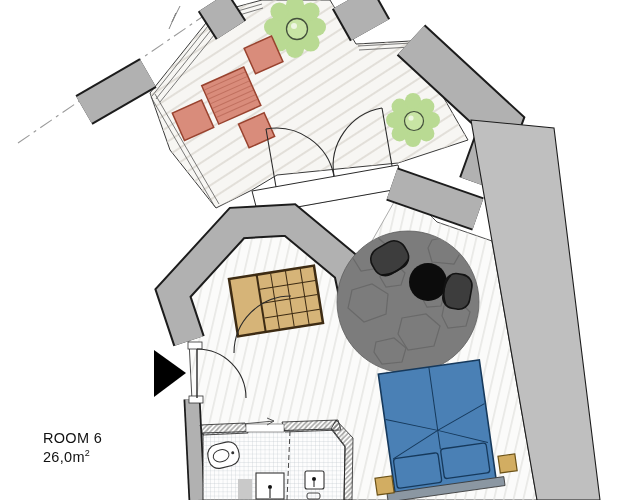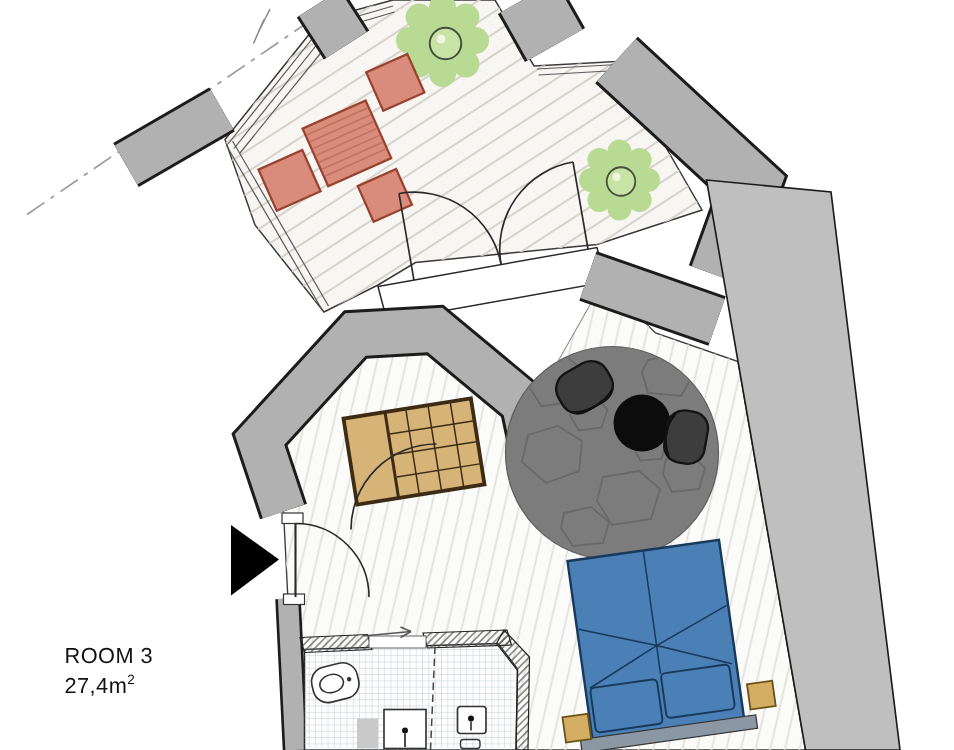--- a/index.html
+++ b/index.html
@@ -236,16 +236,16 @@
     </g>
     <rect x="389" y="452" width="45" height="30" rx="3" fill="#4a80b5" stroke="#16395c" stroke-width="1.3"></rect>
     <rect x="437" y="449" width="46" height="30" rx="3" fill="#4a80b5" stroke="#16395c" stroke-width="1.3"></rect>
     <rect x="378" y="485" width="118" height="9" fill="#8b97a2" stroke="#333" stroke-width="0.8"></rect>
   </g>
   <rect x="376" y="477" width="17" height="17" transform="rotate(-8 384 485)" fill="#d2ad62" stroke="#6b5218" stroke-width="1.2"></rect>
   <rect x="499" y="455" width="17" height="17" transform="rotate(-8 507 463)" fill="#d2ad62" stroke="#6b5218" stroke-width="1.2"></rect>
 </svg>
 
 <div class="room-label">
-  <div>ROOM 3</div>
-  <div><span>27,4m</span><sup>2</sup></div>
+  <div>ROOM 6</div>
+  <div><span>26,0m</span><sup>2</sup></div>
 </div>
 </div>
 
 </body></html>

